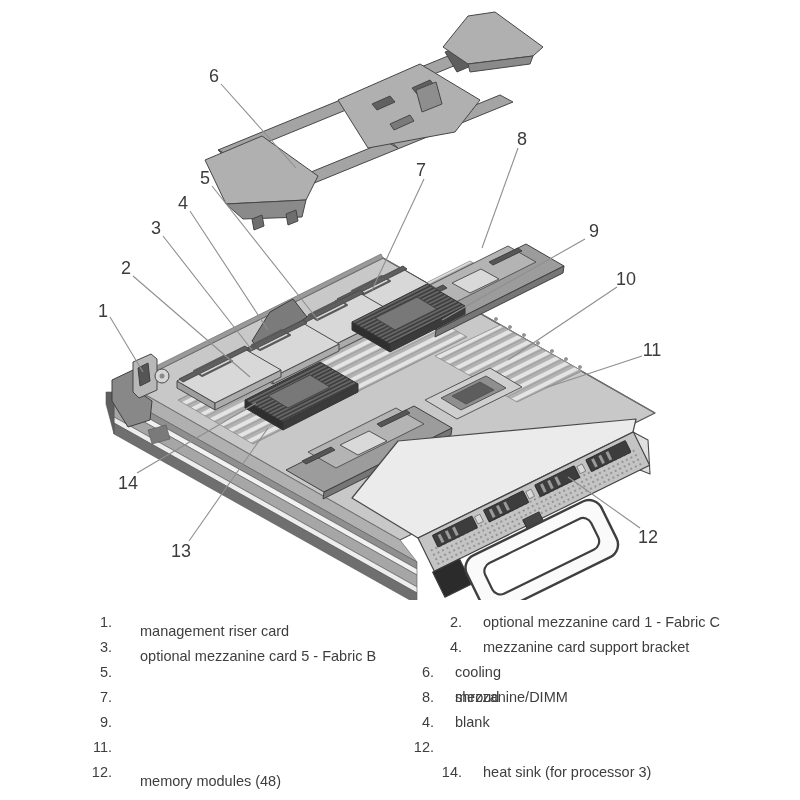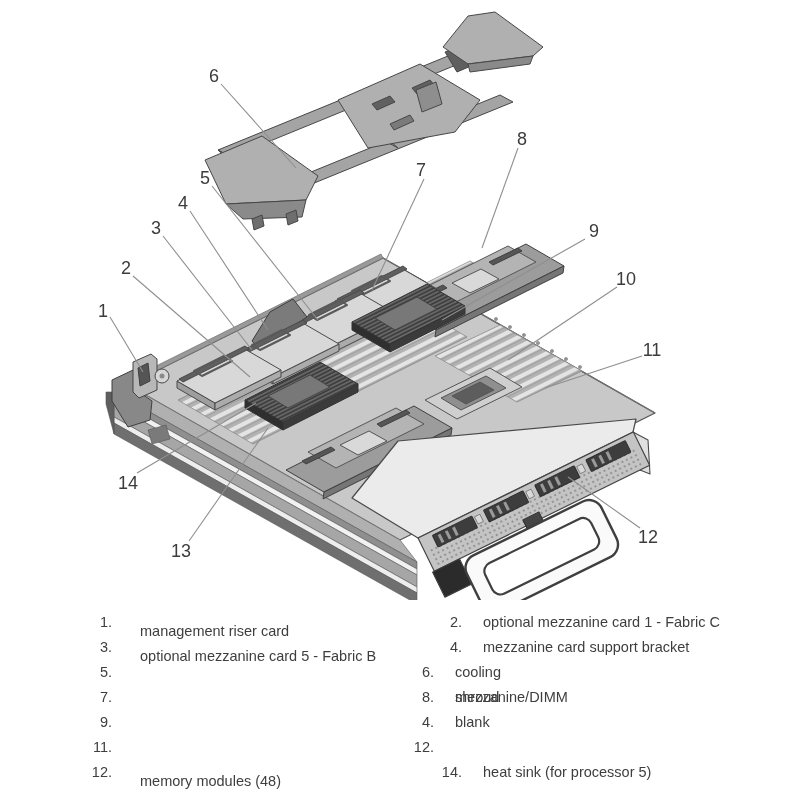--- a/index.html
+++ b/index.html
@@ -272,17 +272,17 @@
     <span class="num">4.</span>
   </div>
   <div class="legend-row">
     <span class="num">11.</span>
     <span class="num">12.</span>
   </div>
   <div class="legend-row">
     <span class="num">12.</span>
     <span class="txt1">memory modules (48)</span>
     <span class="num">14.</span>
-    <span class="txt2">heat sink (for processor 5)</span>
+    <span class="txt2">heat sink (for processor 3)</span>
   </div>
 </div>
 
 </div>
 
 </body></html>

